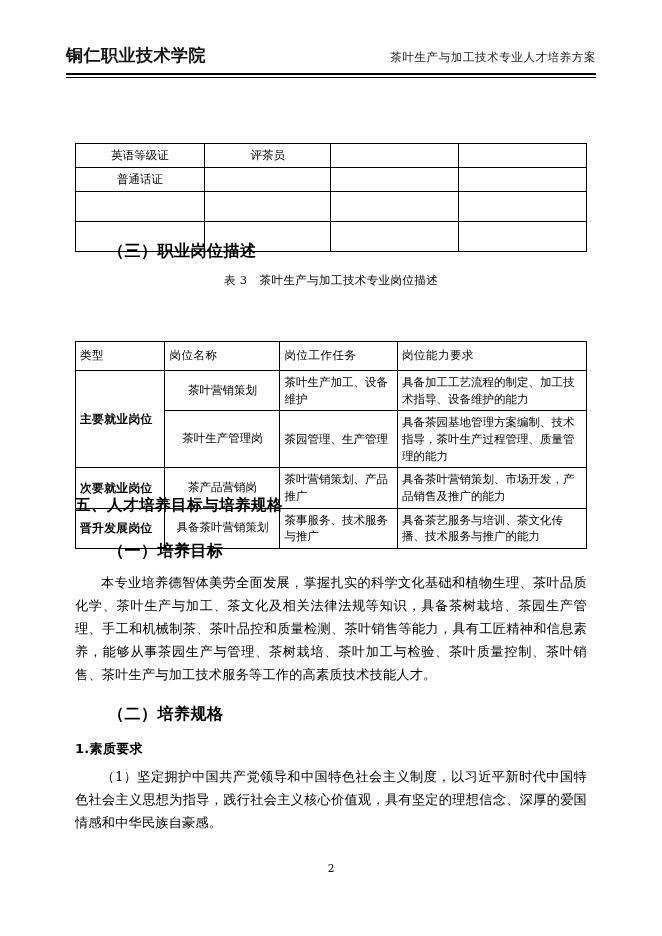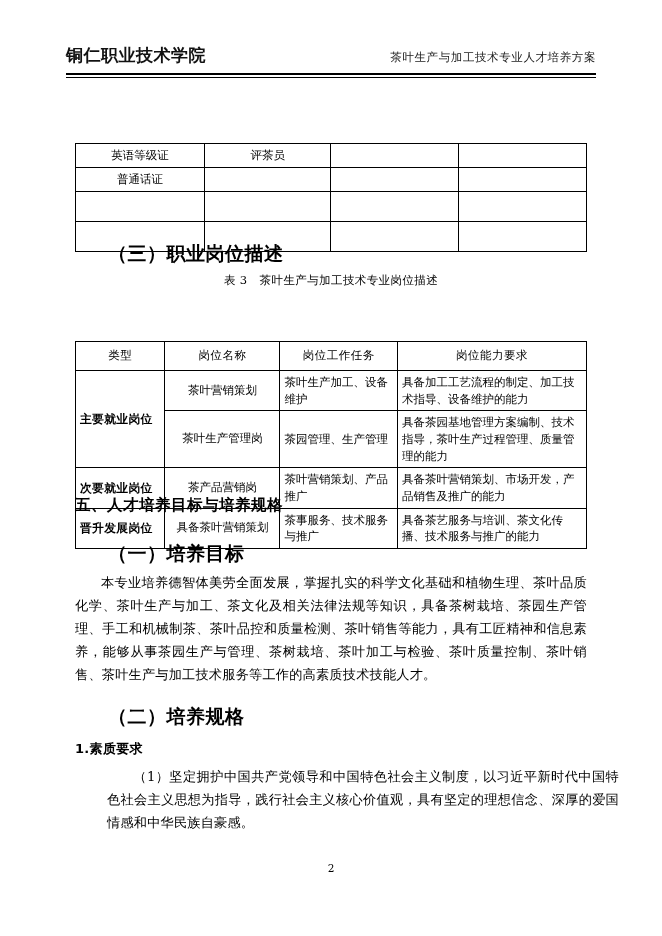--- a/index.html
+++ b/index.html
@@ -89,21 +89,21 @@
   }
 
   
   .h-sub {
     position: absolute;
     font-family: "DejaVu Sans", "Liberation Sans", sans-serif;
     font-weight: bold;
     color: #000;
   }
   .h-level2 {           
-    font-size: 19px;
+    font-size: 16px;
     letter-spacing: 0.5px;
     font-family: Liberation Mono, monospace;
   }
   .h-level1 {           
     font-size: 15.5px;
     letter-spacing: 0.5px;
   }
   .h-level3 {           
     font-size: 13px;
     letter-spacing: 0.3px;
@@ -122,21 +122,21 @@
   .table-caption .cap-gap { display: inline-block; width: 12px; }
 
   
   .main-table-wrap {
     position: absolute;
     left: 75px;
     top: 294px;
     width: 512px;
   }
   .main-table th {
-    text-align: center;
+    text-align: left;
     font-family: Liberation Sans, sans-serif;
     font-weight: bold;
     font-size: 11.8px;
     height: 24px;
     letter-spacing: 0.5px;
   }
   .main-table td.col-type {
     text-align: left;
     font-family: "DejaVu Sans", "Liberation Sans", sans-serif;
     font-weight: bold;
@@ -282,19 +282,19 @@
   <div class="h-sub h-level2" style="left:108px; top:541px;">（一）培养目标</div>
 
   <div class="body-par" style="top:571px;">
     <span class="indent"></span><span>本专业培养德智体美劳全面发展，掌握扎实的科学文化基础和植物生理、茶叶品质化学、茶叶生产与加工、茶文化及相关法律法规等知识，具备茶树栽培、茶园生产管理、手工和机械制茶、茶叶品控和质量检测、茶叶销售等能力，具有工匠精神和信息素养，能够从事茶园生产与管理、茶树栽培、茶叶加工与检验、茶叶质量控制、茶叶销售、茶叶生产与加工技术服务等工作的高素质技术技能人才。</span>
   </div>
 
   <div class="h-sub h-level2" style="left:108px; top:704px;">（二）培养规格</div>
 
   <div class="h-sub h-level3" style="left:75px; top:740px;">1.素质要求</div>
 
-  <div class="body-par" style="top:765px;margin-left:32px;">
+  <div class="body-par" style="top:765px;">
     <span class="indent"></span><span>（1）坚定拥护中国共产党领导和中国特色社会主义制度，以习近平新时代中国特色社会主义思想为指导，践行社会主义核心价值观，具有坚定的理想信念、深厚的爱国情感和中华民族自豪感。</span>
   </div>
 
   <div class="page-number">2</div>
 
 </div>
 
 </body></html>

